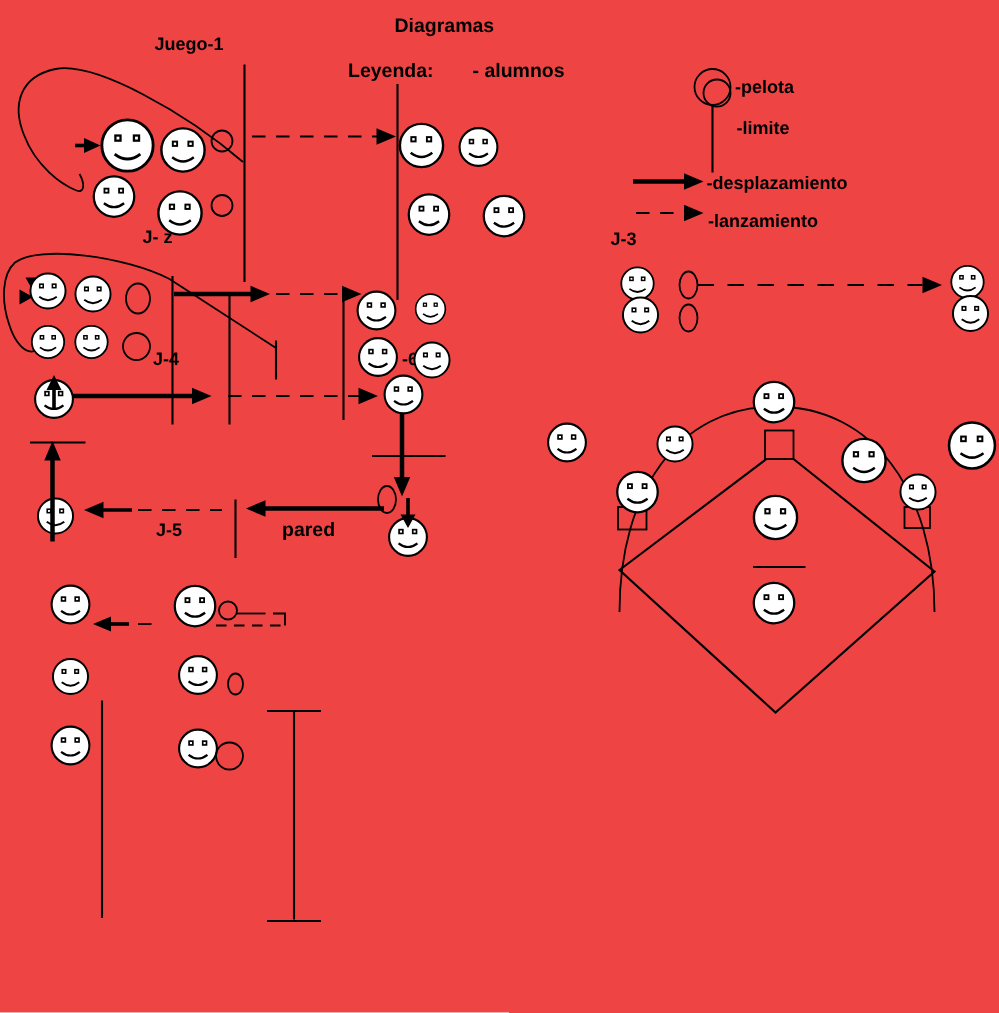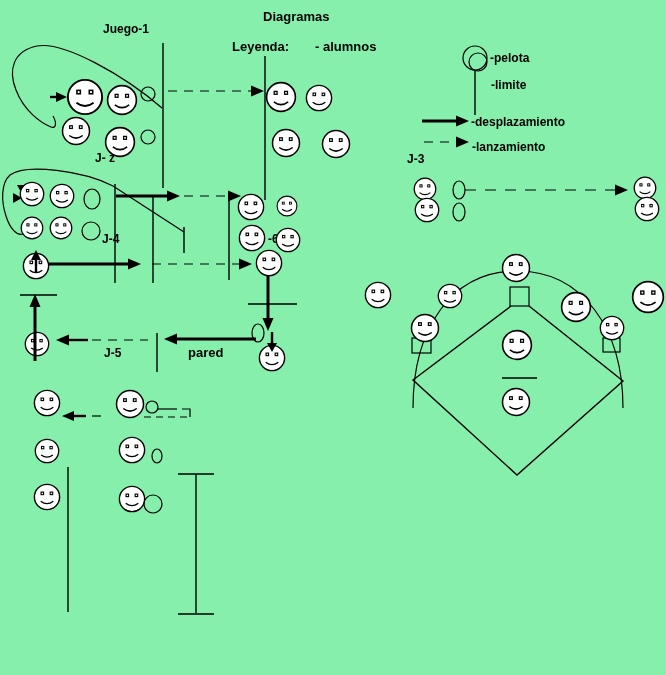--- a/index.html
+++ b/index.html
@@ -1,16 +1,16 @@
 <!DOCTYPE html>
 <html><head>
 <meta charset="utf-8">
 <style>
   html,body{margin:0;padding:0;background:#fff;}
-  #stage{position:relative;width:666px;height:675px;background:#86efac;overflow:hidden;
+  #stage{position:relative;width:666px;height:675px;background:#ef4444;overflow:hidden;
          font-family:"Liberation Sans",sans-serif;}
   svg{position:absolute;left:0;top:0;}
   .ln{stroke:#000;fill:none;stroke-width:1.4;}
   .thin{stroke:#000;fill:none;stroke-width:1.2;}
   .thick{stroke:#000;fill:none;stroke-width:3;}
   .mid{stroke:#000;fill:none;stroke-width:2.4;}
   .dash{stroke-dasharray:9 7;}
   .dashlong{stroke-dasharray:11 9;}
   .head{fill:#000;stroke:none;}
   text{fill:#000;font-family:"Liberation Sans",sans-serif;font-weight:bold;}

